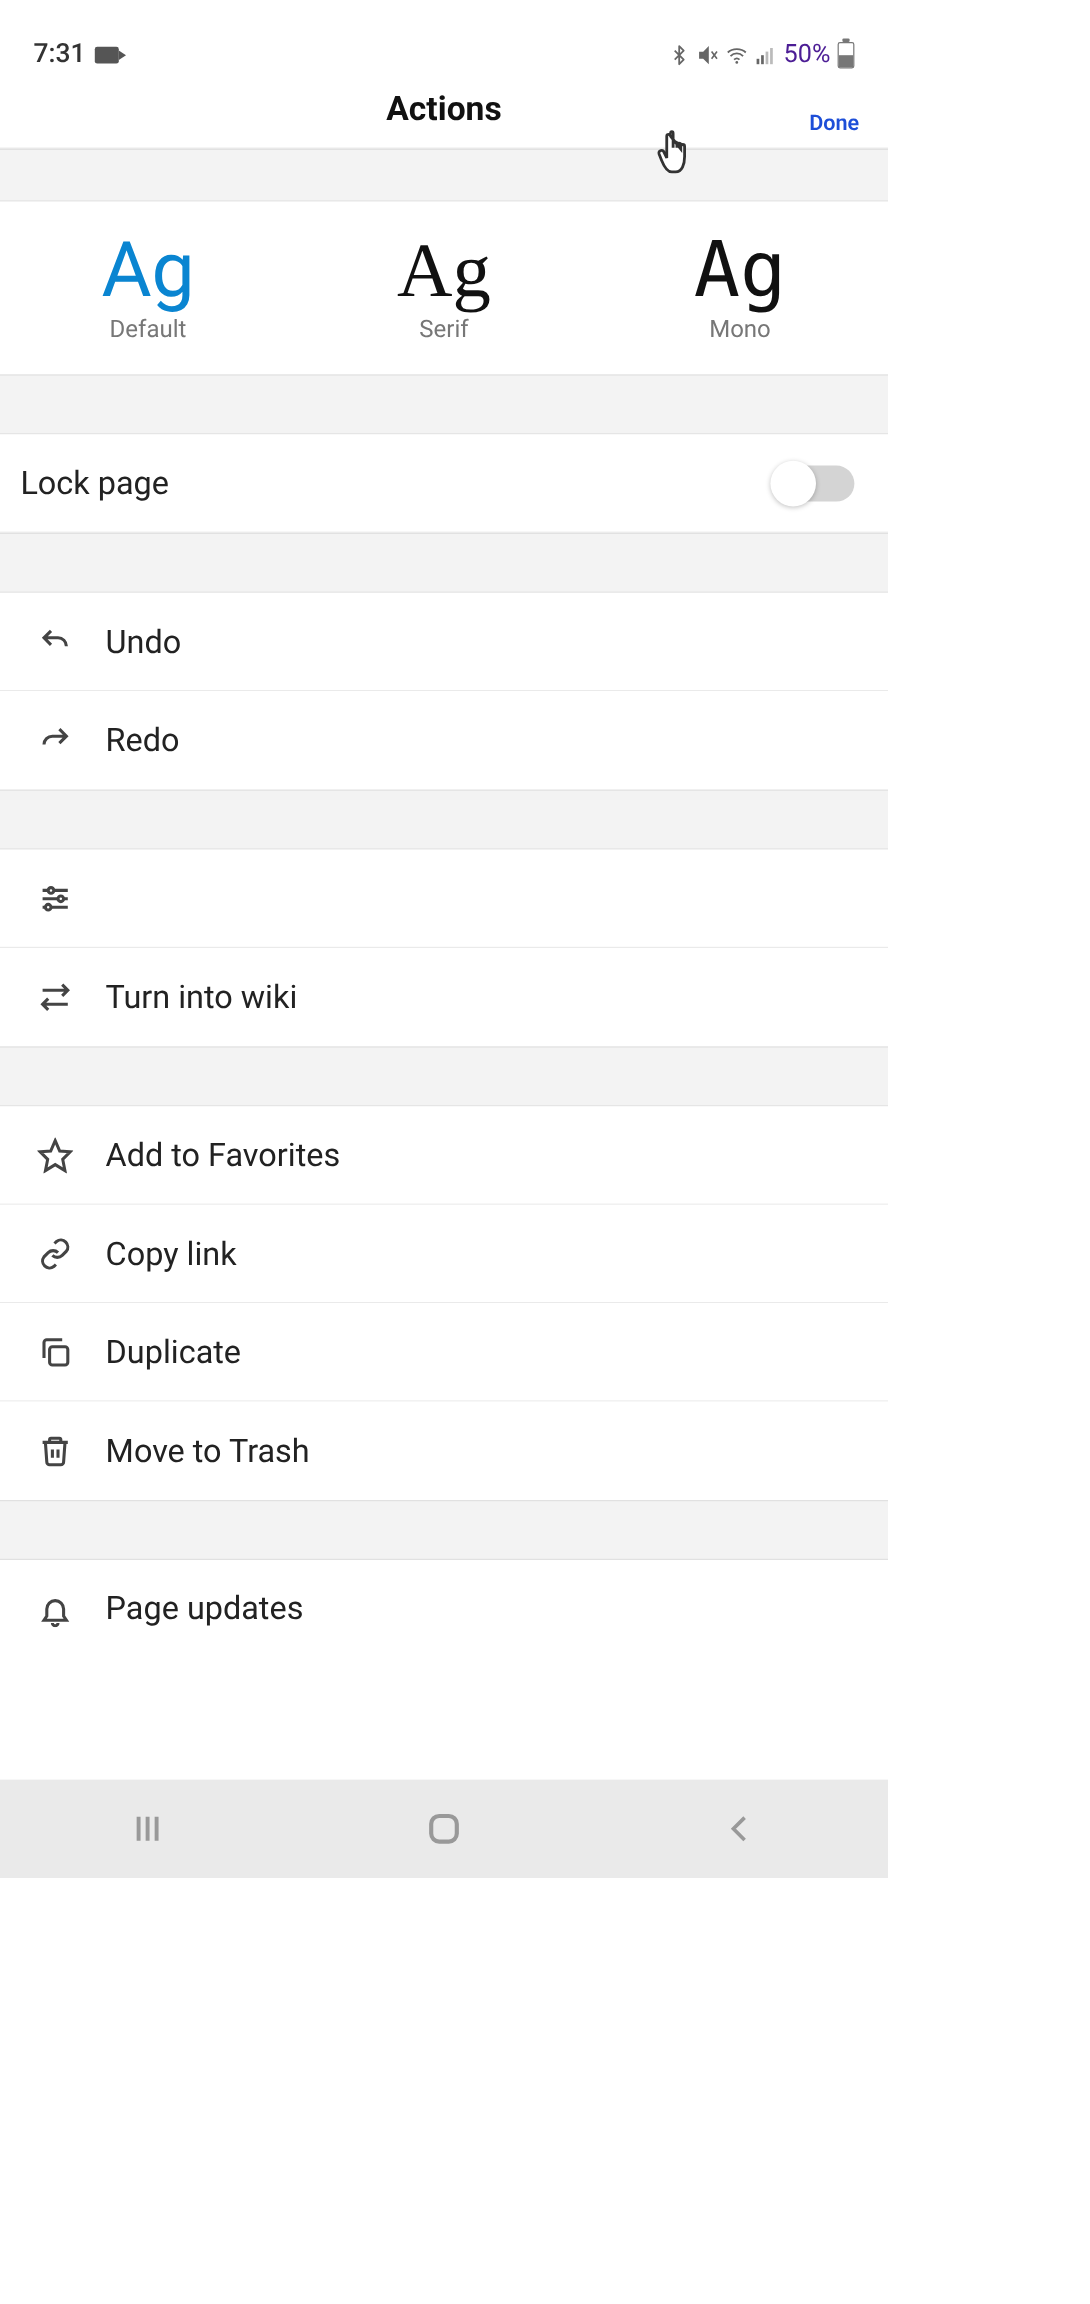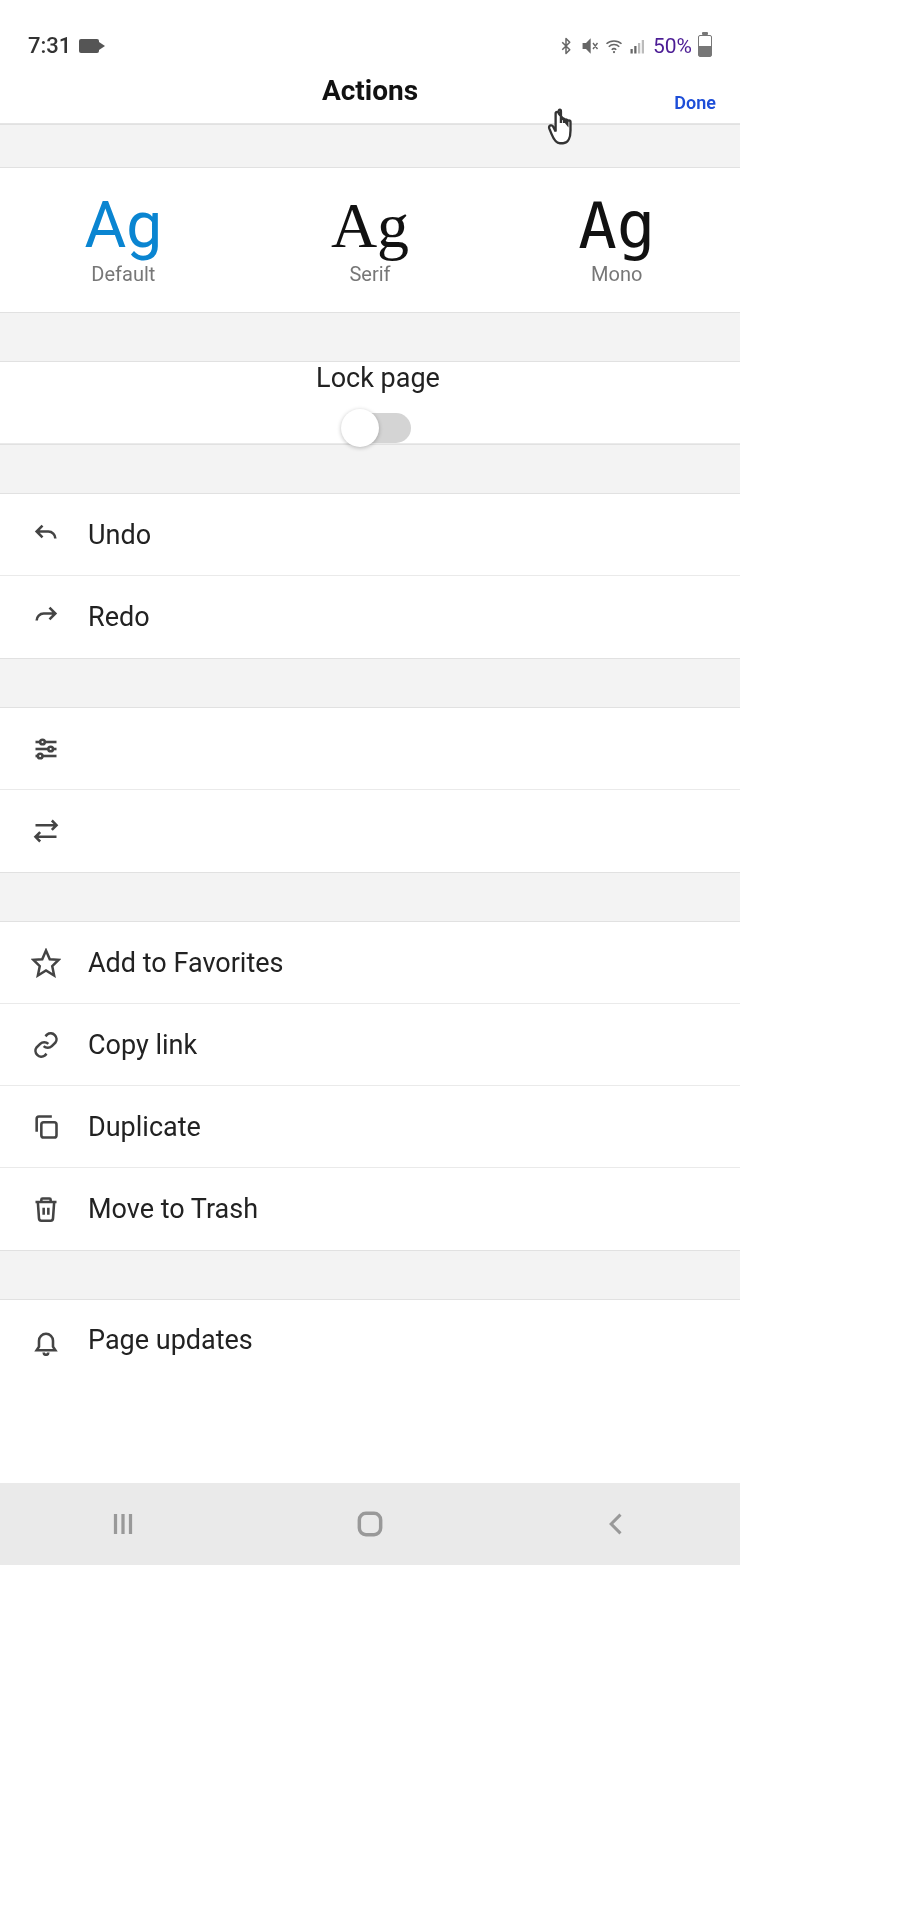--- a/index.html
+++ b/index.html
@@ -172,22 +172,21 @@
       justify-content: center;
       margin-right: 24px;
       color: #444;
       flex-shrink: 0;
     }
     .row .label {
       flex: 1;
     }
     .row.lock {
       justify-content: space-between;
-      padding-left: 44px;
-      flex-direction: column;
+      padding-left: 17px;
     }
     
     .toggle {
       width: 66px;
       height: 30px;
       background: #d4d4d4;
       border-radius: 20px;
       position: relative;
     }
     .toggle-knob {
@@ -342,20 +341,21 @@
           <circle cx="7" cy="18" r="2" fill="#fff"></circle>
         </svg>
     </span>
   </div>
   <div class="row">
     <span class="icon">
       <svg viewBox="0 0 24 24" width="28" height="28" fill="none" stroke="#444" stroke-width="2.2">
           <path d="M17 3l4 4-4 4M3 7h18M7 21l-4-4 4-4M21 17H3"></path>
         </svg>
     </span>
+    <span class="label">Turn into wiki</span>
   </div>
 </div>
 
 <div class="section-gap tall"></div>
 
 <div>
   <div class="row">
     <span class="icon">
       <svg viewBox="0 0 24 24" width="30" height="30" fill="none" stroke="#444" stroke-width="2">
           <polygon points="12 2 15 9 22 9.5 17 14.5 18.5 22 12 18 5.5 22 7 14.5 2 9.5 9 9"></polygon>

